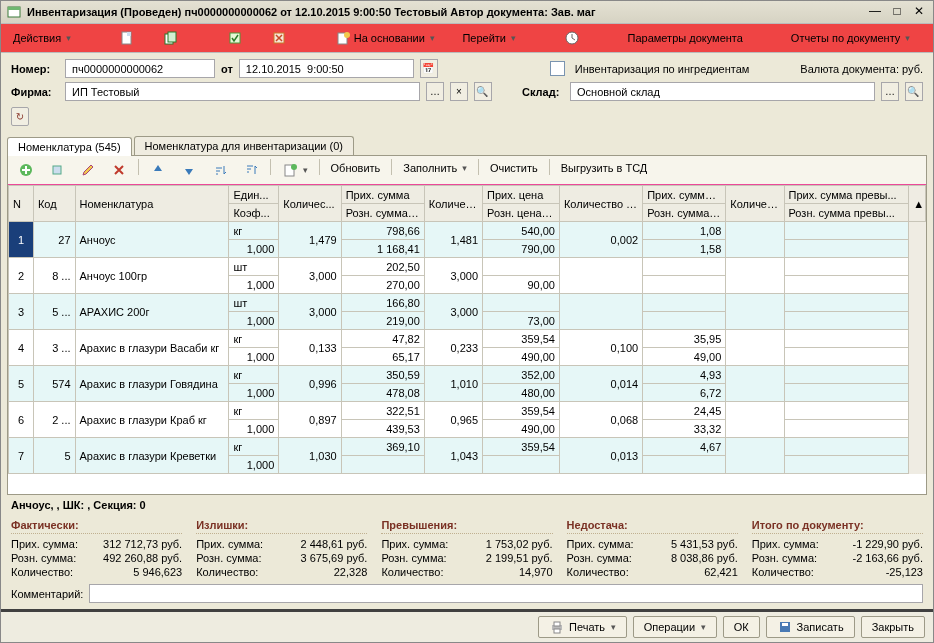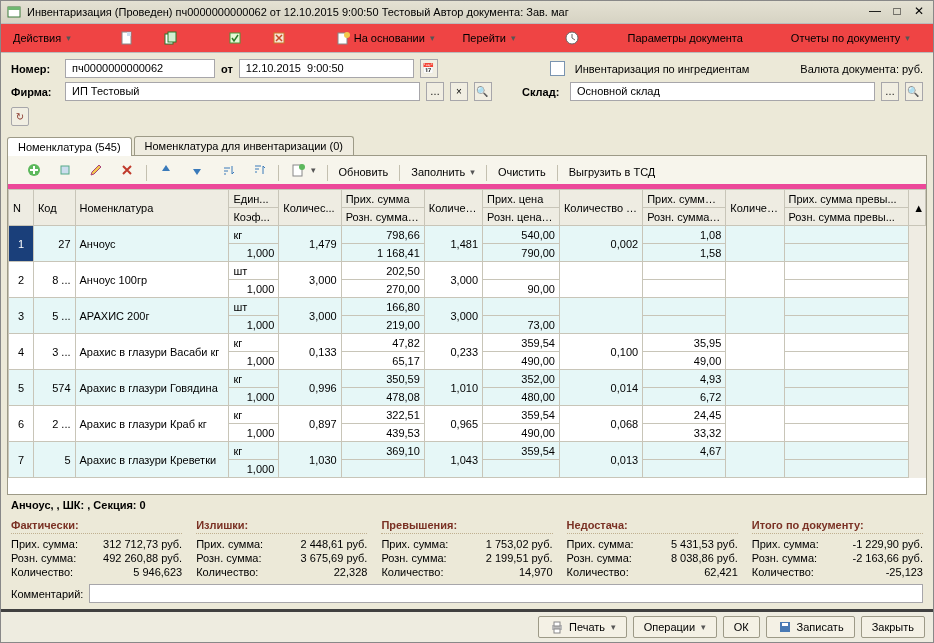--- a/index.html
+++ b/index.html
@@ -1,40 +1,40 @@
 <!DOCTYPE html>
 <html><head>
 <meta charset="utf-8">
 <style>
   html,body{margin:0;padding:0;font-family:Tahoma,Arial,sans-serif;font-size:11px;color:#000;background:#ece9d8;}
   .window{width:934px;height:643px;border:1px solid #888;background:#ece9d8;display:flex;flex-direction:column;box-sizing:border-box;}
   .titlebar{background:linear-gradient(#e4e1d3,#d6d3c3);border-bottom:1px solid #bbb;height:22px;display:flex;align-items:center;padding:0 6px;gap:6px;}
   .titlebar .tico{width:14px;height:14px;display:inline-flex;align-items:center;justify-content:center;}
-  .title-text{font-weight:normal;flex:1;white-space:nowrap;overflow:hidden;text-overflow:ellipsis;}
+  .title-text{font-weight:bold;flex:1;white-space:nowrap;overflow:hidden;text-overflow:ellipsis;}
   .win-btns{display:flex;gap:6px;}
   .win-btn{width:16px;height:14px;font-family:Arial;font-size:12px;line-height:12px;text-align:center;}
   .toolbar{background:#ef4444;border-bottom:1px solid #bbb;padding:3px 6px;display:flex;gap:16px;flex-wrap:nowrap;}
   .tb-btn{display:inline-flex;align-items:center;gap:3px;padding:2px 5px;border:1px solid transparent;border-radius:2px;white-space:nowrap;}
   .tb-sep{width:1px;height:16px;background:#c4c0b0;margin:0 2px;}
   .tb-ico{width:16px;height:16px;display:inline-flex;align-items:center;justify-content:center;font-size:12px;}
   .dd-arrow::after{content:"▾";font-size:9px;margin-left:2px;color:#555;}
   .form-area{padding:6px 10px 4px 10px;}
   .form-row{display:flex;align-items:center;margin-bottom:4px;gap:6px;}
   .lbl{font-weight:bold;min-width:48px;}
   .lbl-r{font-weight:normal;margin-left:auto;}
-  .input{background:#fff;border:1px solid #a7a6aa;height:19px;padding:1px 4px;box-sizing:border-box;display:flex;align-items:flex-start;}
+  .input{background:#fff;border:1px solid #a7a6aa;height:19px;padding:1px 4px;box-sizing:border-box;display:flex;align-items:center;}
   .input input{border:none;outline:none;width:100%;font:inherit;background:transparent;}
   .mini-btn{width:18px;height:19px;border:1px solid #a7a6aa;background:#f1eee2;display:inline-flex;align-items:center;justify-content:center;box-sizing:border-box;font-size:10px;}
   .chk{width:13px;height:13px;border:1px solid #7a94b0;background:#fff;display:inline-block;margin-right:4px;}
   .seq-row{color:#8b3a2e;display:flex;align-items:center;gap:6px;padding:2px 0 6px 0;}
   .tabs{display:flex;padding-left:6px;}
   .tab{padding:3px 10px;border:1px solid #9d9a87;border-bottom:none;background:#efece0;margin-right:2px;border-radius:3px 3px 0 0;}
   .tab.active{background:#fff;position:relative;top:1px;}
   .tab-body{border:1px solid #9d9a87;background:#fff;margin:0 6px;display:flex;flex-direction:column;flex:1;min-height:0;}
-  .tab-toolbar{background:#f7f5ec;border-bottom:5px solid #ec4899;padding:3px 12px;display:flex;align-items:flex-end;gap:3px;}
+  .tab-toolbar{background:#f7f5ec;border-bottom:1px solid #ec4899;padding:3px 4px;display:flex;align-items:flex-start;gap:3px;}
   .grid-wrap{flex:1;overflow:auto;position:relative;}
   table.grid{border-collapse:collapse;width:100%;table-layout:fixed;}
   table.grid th,table.grid td{border:1px solid #c8c5b8;padding:2px 4px;height:18px;box-sizing:border-box;overflow:hidden;white-space:nowrap;text-overflow:ellipsis;}
   table.grid th{background:#eeece2;font-weight:normal;text-align:left;}
   table.grid td{background:#fff;}
   tr.even td{background:#e6f7f7;}
   td.num,th.num{text-align:right;}
   td.idx{text-align:center;}
   td.sel{background:#1a3f7a !important;color:#fff;}
   .info-strip{padding:4px 10px;font-weight:bold;}

